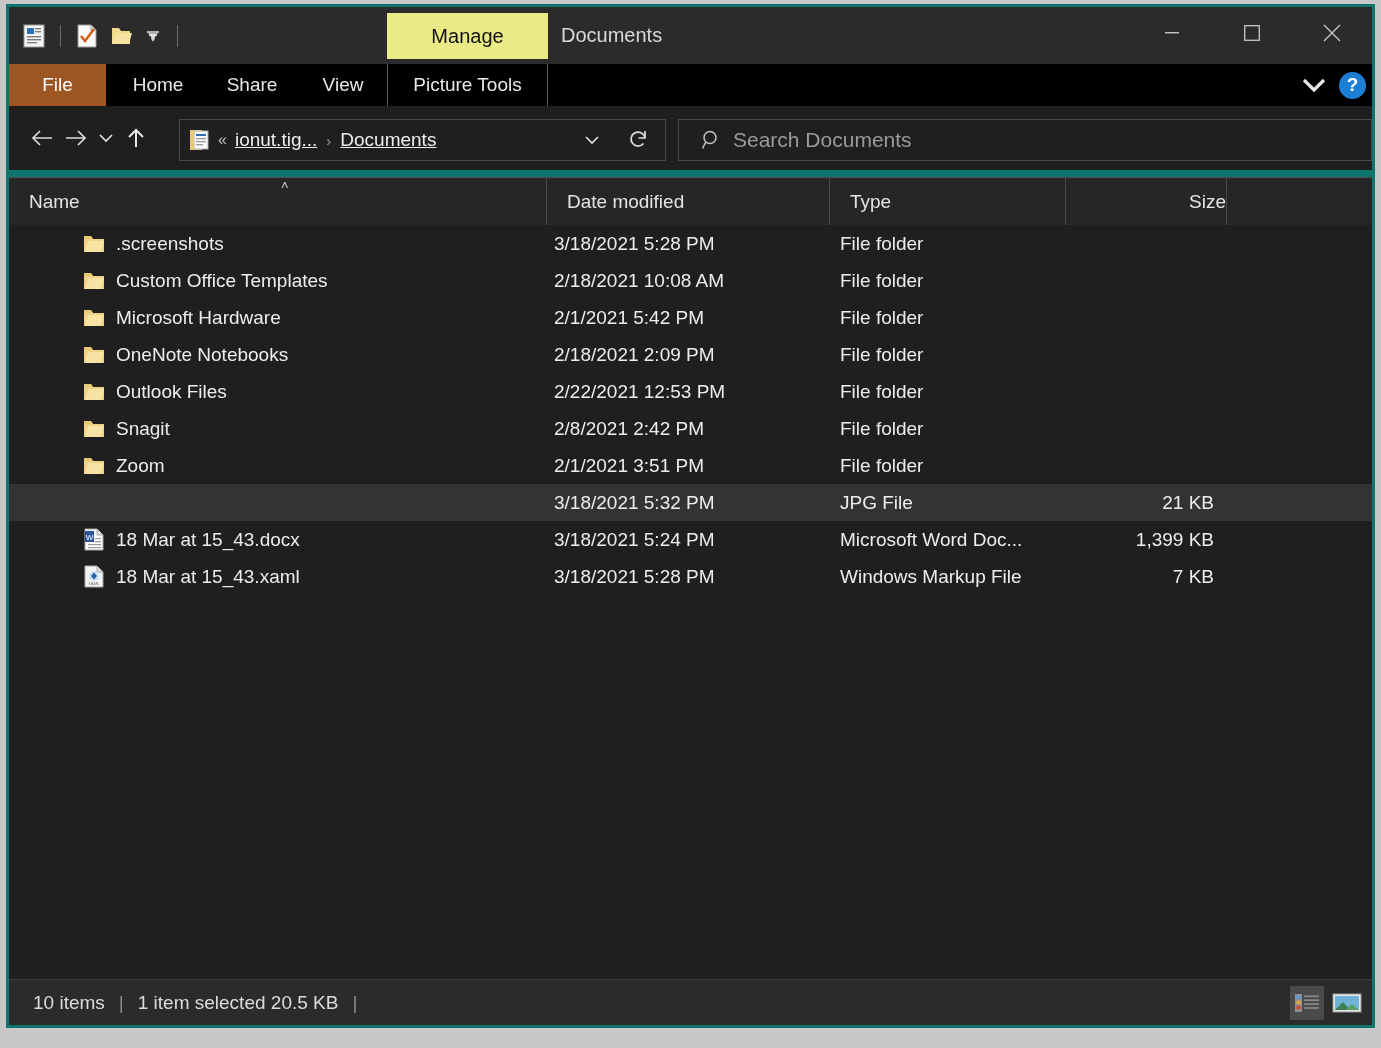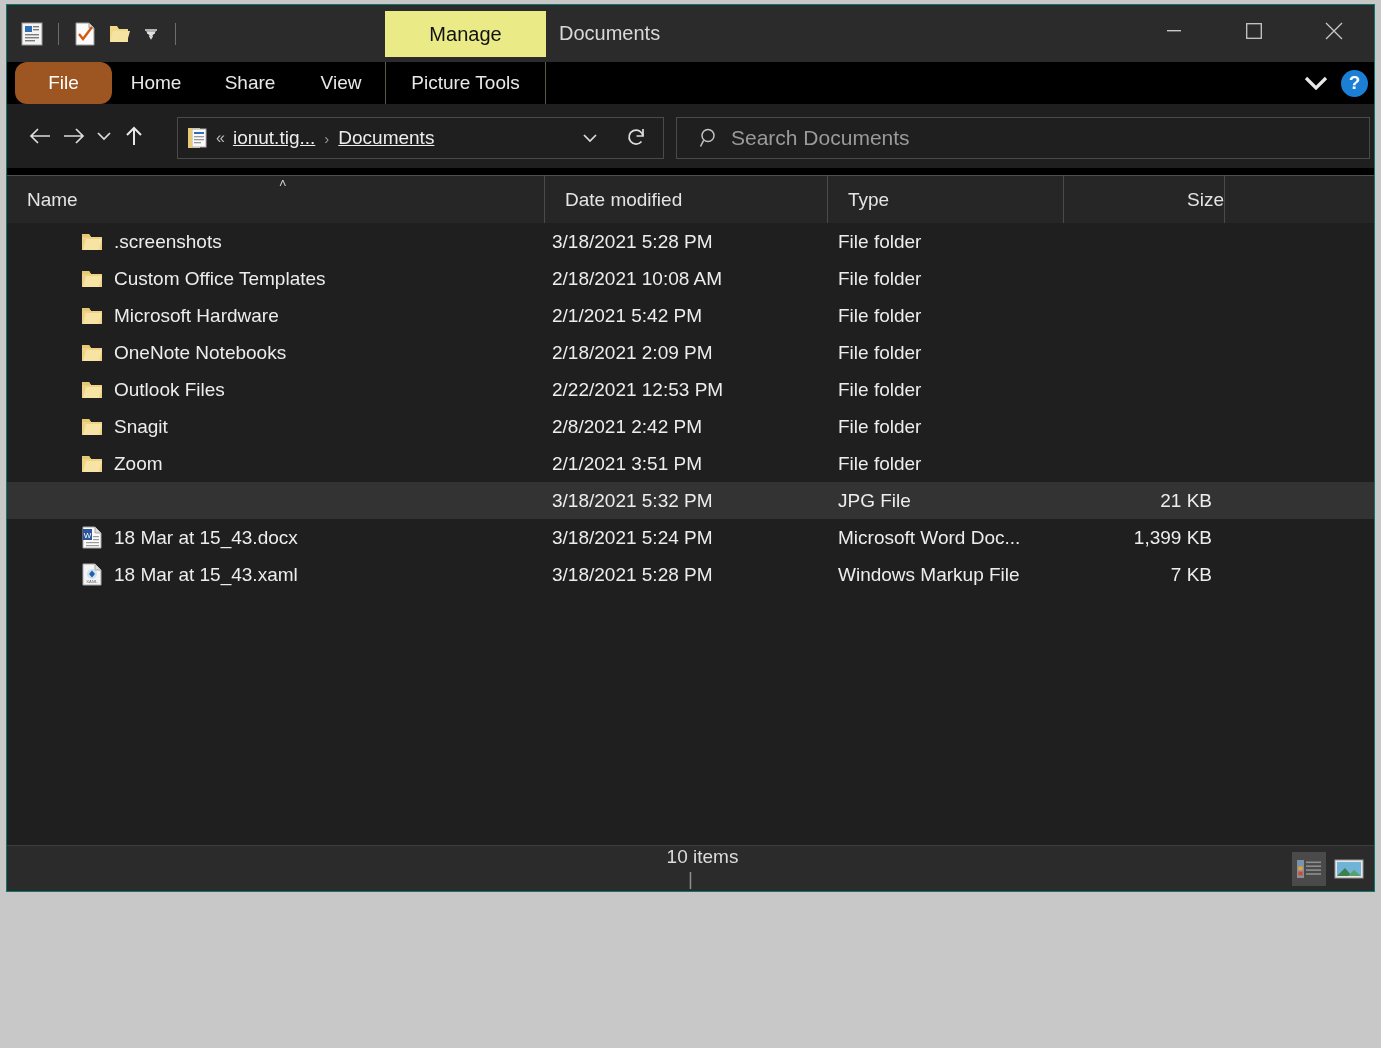--- a/index.html
+++ b/index.html
@@ -5,23 +5,23 @@
   * { box-sizing: border-box; margin: 0; padding: 0; }
   html, body {
     width: 1381px; height: 1048px;
     background: #c8c8c8;
     font-family: "Liberation Sans", sans-serif;
     overflow: hidden;
   }
   #window {
     position: absolute;
     left: 6px; top: 4px;
-    width: 1369px; height: 888px;
-    background: #000000;
-    border: 1px solid #0f766e;
+    width: 1369px; height: 1024px;
+    background: #0f766e;
+    border: 3px solid #0f766e;
     overflow: hidden;
   }
 
   
   #titlebar {
     position: absolute; left: 0; top: 0;
     width: 100%; height: 57px;
     background: #2b2b2b;
     display: flex; align-items: center;
   }
@@ -63,21 +63,21 @@
   #ribbon {
     position: absolute; left: 0; top: 57px;
     width: 100%; height: 42px;
     background: #000000;
   }
   .tab {
     position: absolute; top: 0; height: 42px;
     display: flex; align-items: center; justify-content: center;
     font-size: 19px; color: #e8e8e8;
   }
-  .tab.file { left: 8px; width: 97px; background: #9d5521; color: #ffffff; border-radius: 12px; }
+  .tab.file { left: 0; width: 97px; background: #9d5521; color: #ffffff; }
   .tab.home { left: 105px; width: 88px; }
   .tab.share { left: 198px; width: 90px; }
   .tab.view { left: 295px; width: 78px; }
   .tab.pictools {
     left: 378px; width: 161px;
     border-left: 1px solid #5a5a4a; border-right: 1px solid #5a5a4a;
   }
   .ribbon-right {
     position: absolute; right: 6px; top: 0; height: 42px;
     display: flex; align-items: center; gap: 8px;
@@ -180,21 +180,21 @@
   .cell-type { position: absolute; left: 831px; white-space: nowrap; }
   .cell-size { position: absolute; left: 1060px; width: 145px; text-align: right; white-space: nowrap; }
   .icon-wrap { width: 22px; height: 22px; display: flex; align-items: center; justify-content: center; }
 
   
   #statusbar {
     position: absolute; left: 0; bottom: 0;
     width: 100%; height: 46px;
     background: #2b2b2b;
     border-top: 1px solid #3d3d3d;
-    display: flex; align-items: center; flex-direction: column;
+    display: flex; align-items: center;
   }
   .status-text { font-size: 19px; color: #dcdcdc; white-space: nowrap; }
   .status-sep { color: #8d8d8d; margin: 0 14px; font-size: 19px; }
   .view-btns {
     position: absolute; right: 8px; top: 0; height: 46px;
     display: flex; align-items: center; gap: 6px;
   }
   .view-btn {
     width: 34px; height: 34px;
     display: flex; align-items: center; justify-content: center;

